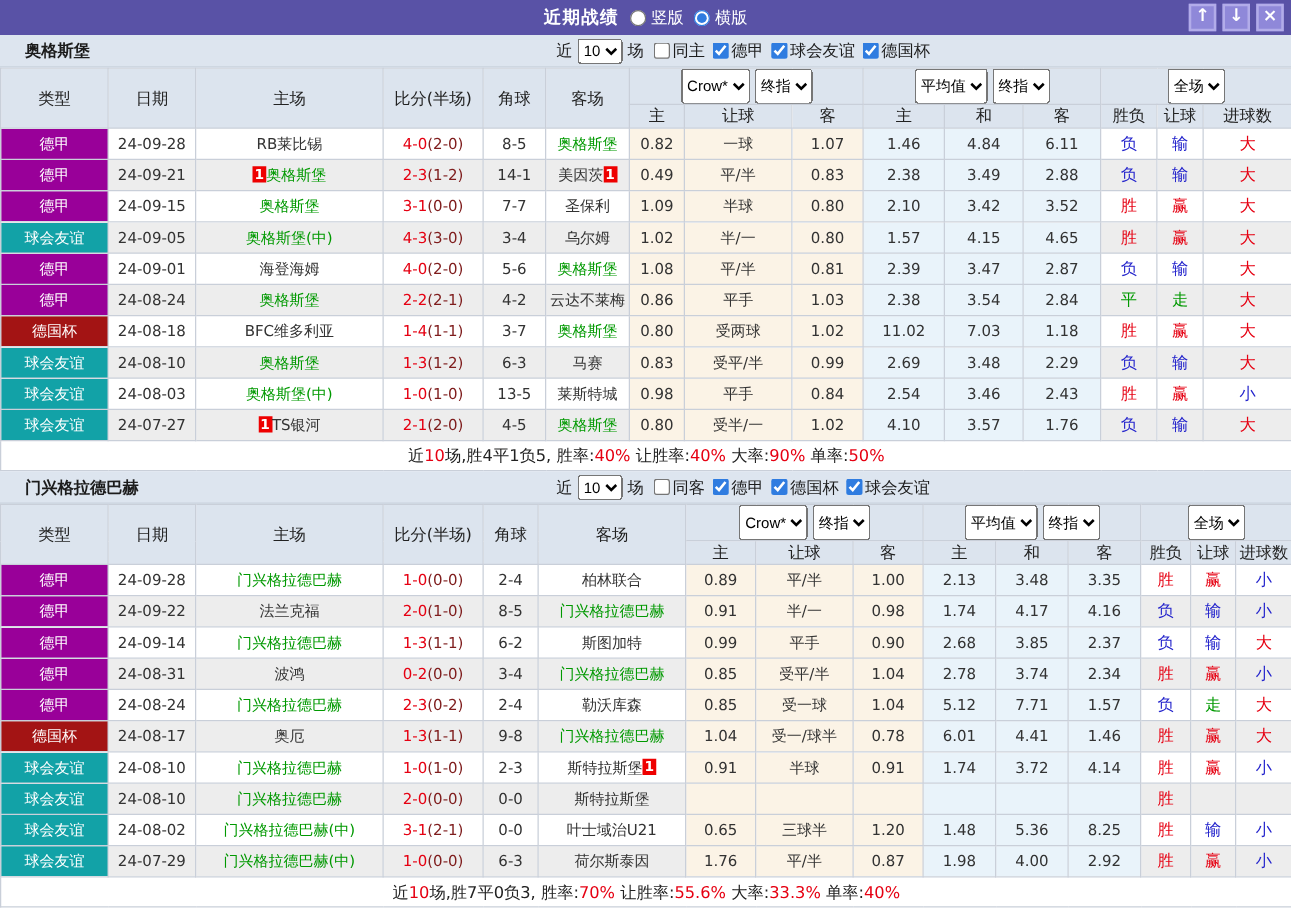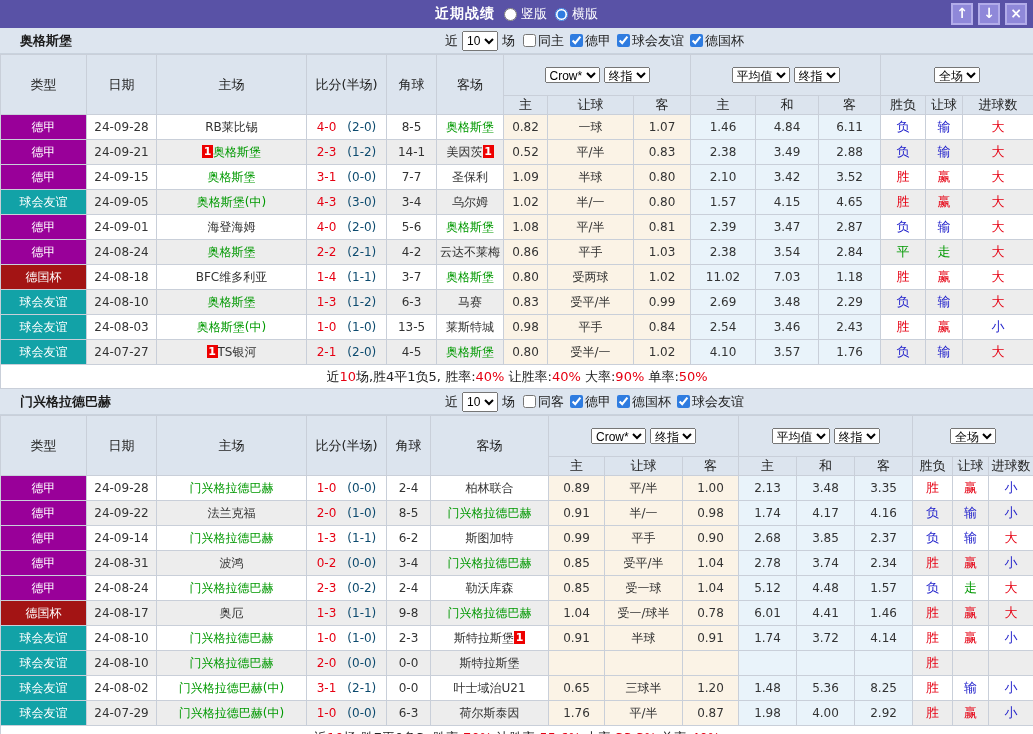--- a/index.html
+++ b/index.html
@@ -31,28 +31,28 @@
   .fcb.first { margin-left:7px; }
 
   
   table.grid { border-collapse:collapse; table-layout:fixed; width:1033px; font-size:12px; }
   .grid th, .grid td { border:1px solid #c9cfd9; text-align:center; white-space:nowrap; overflow:hidden; padding:0; }
   .grid thead th { background:#dce4ee; font-weight:normal; color:#222; }
   .mh { font-size:13px; }
   .hrow1 { height:23px; }
   .hrow2 { height:17px; }
   .sh { font-size:13px; }
-  .hsel { font-size:12px; height:16px; margin:12px 2px; vertical-align:middle; }
+  .hsel { font-size:12px; height:28px; margin:0 2px; vertical-align:middle;text-align:center; }
   tbody td { height:25px; color:#333; }
   tbody tr:nth-child(even) { background:#ededed; }
   td.type { color:#fff; }
   td.team { color:#333; }
   td.team.green, td.team.green span.name { color:#009900; }
   td.score .ft { color:#e60012; }
-  td.score .ht { color:#0c4a6e;padding-left:11px; }
+  td.score .ht { color:#7f1d1d; }
   td.cream { background:#fbf3e6; }
   td.lblue { background:#e9f3fa; }
   td.res { font-size:13px; }
   .c-r { color:#e60012; } .c-b { color:#2424cc; } .c-g { color:#009900; }
   .badge { display:inline-block; background:#ee0000; color:#fff; font-size:11px; line-height:13px;
            min-width:11px; padding:0 1px; font-weight:bold; vertical-align:1px; }
   tfoot td.summary { height:24px; background:#fff; font-size:13px; color:#222; }
   .sr { color:#e60012; } .sb { color:#222; }
 </style>
 </head>
@@ -163,21 +163,21 @@
               <td class="res c-b">输</td>
               <td class="res c-r">大</td>
             </tr>
             <tr>
               <td class="type" style="background: rgb(153, 0, 153);">德甲</td>
               <td class="date">24-09-21</td>
               <td class="team green"><span class="badge">1</span><span class="name">奥格斯堡</span></td>
               <td class="score"><span class="ft">2-3</span><span class="ht">(1-2)</span></td>
               <td class="corner">14-1</td>
               <td class="team"><span class="name">美因茨</span><span class="badge">1</span></td>
-              <td class="cream">0.52</td>
+              <td class="cream">0.49</td>
               <td class="cream">平/半</td>
               <td class="cream">0.83</td>
               <td class="lblue">2.38</td>
               <td class="lblue">3.49</td>
               <td class="lblue">2.88</td>
               <td class="res c-b">负</td>
               <td class="res c-b">输</td>
               <td class="res c-r">大</td>
             </tr>
             <tr>
@@ -456,21 +456,21 @@
               <td class="type" style="background: rgb(153, 0, 153);">德甲</td>
               <td class="date">24-08-24</td>
               <td class="team green"><span class="name">门兴格拉德巴赫</span></td>
               <td class="score"><span class="ft">2-3</span><span class="ht">(0-2)</span></td>
               <td class="corner">2-4</td>
               <td class="team"><span class="name">勒沃库森</span></td>
               <td class="cream">0.85</td>
               <td class="cream">受一球</td>
               <td class="cream">1.04</td>
               <td class="lblue">5.12</td>
-              <td class="lblue">4.48</td>
+              <td class="lblue">7.71</td>
               <td class="lblue">1.57</td>
               <td class="res c-b">负</td>
               <td class="res c-g">走</td>
               <td class="res c-r">大</td>
             </tr>
             <tr>
               <td class="type" style="background: rgb(163, 20, 20);">德国杯</td>
               <td class="date">24-08-17</td>
               <td class="team"><span class="name">奥厄</span></td>
               <td class="score"><span class="ft">1-3</span><span class="ht">(1-1)</span></td>

